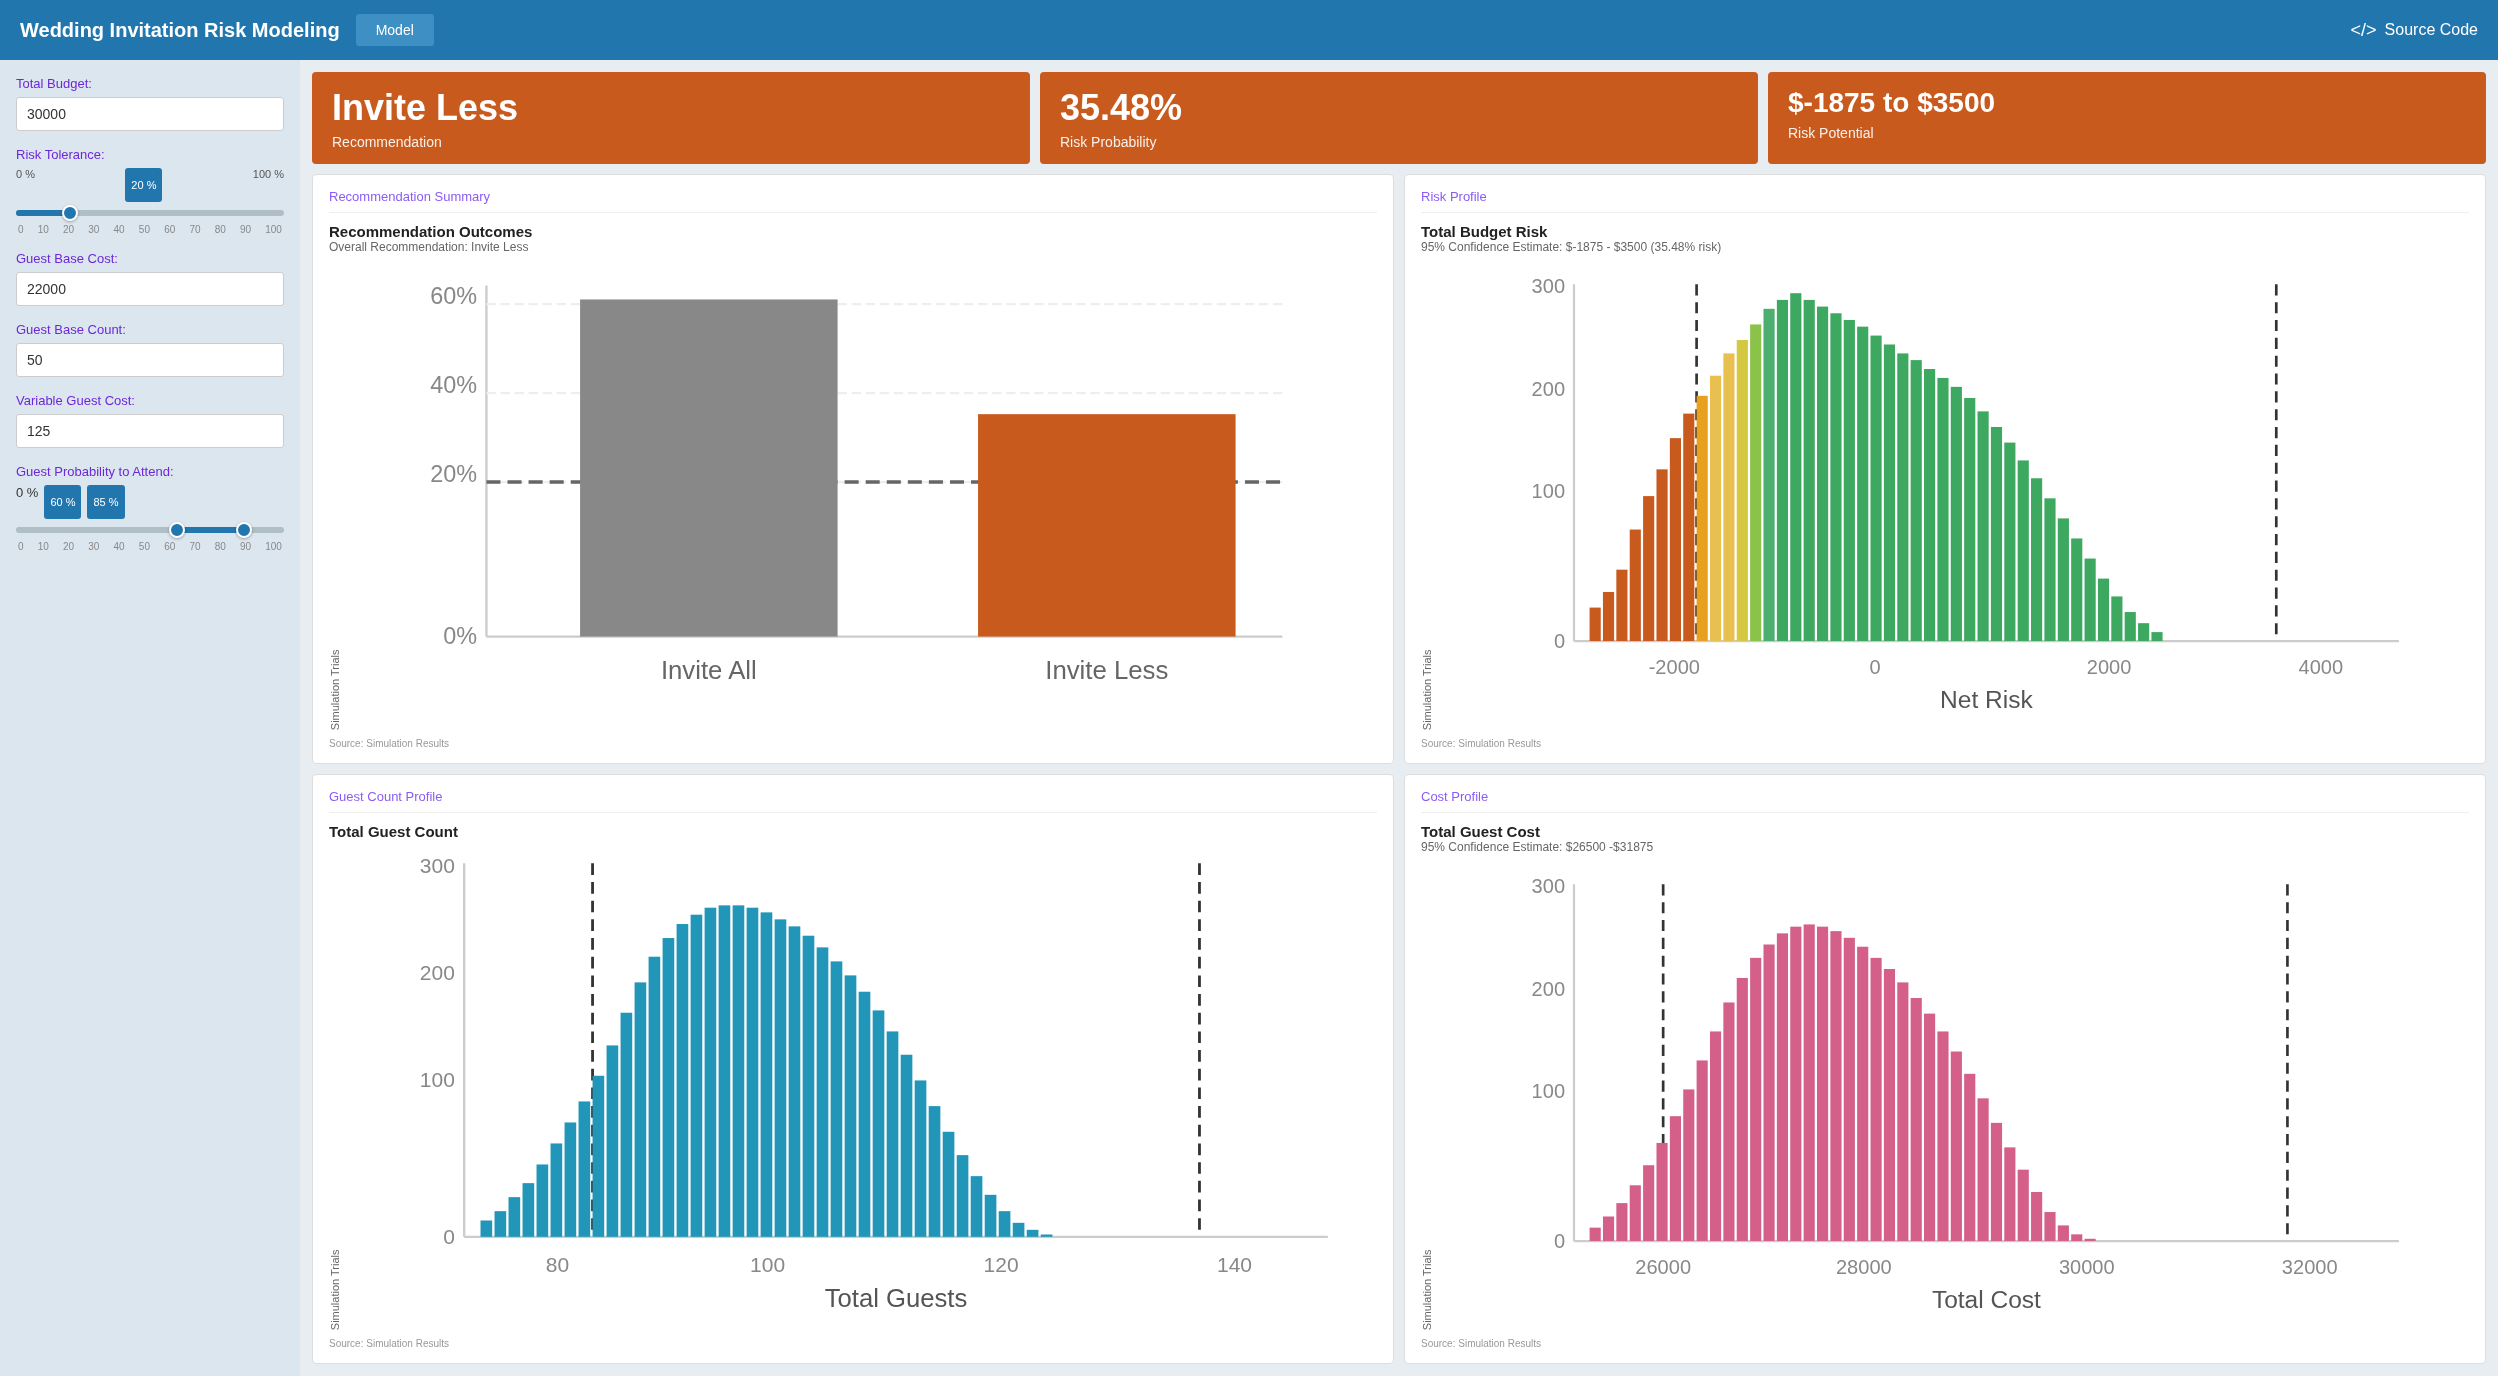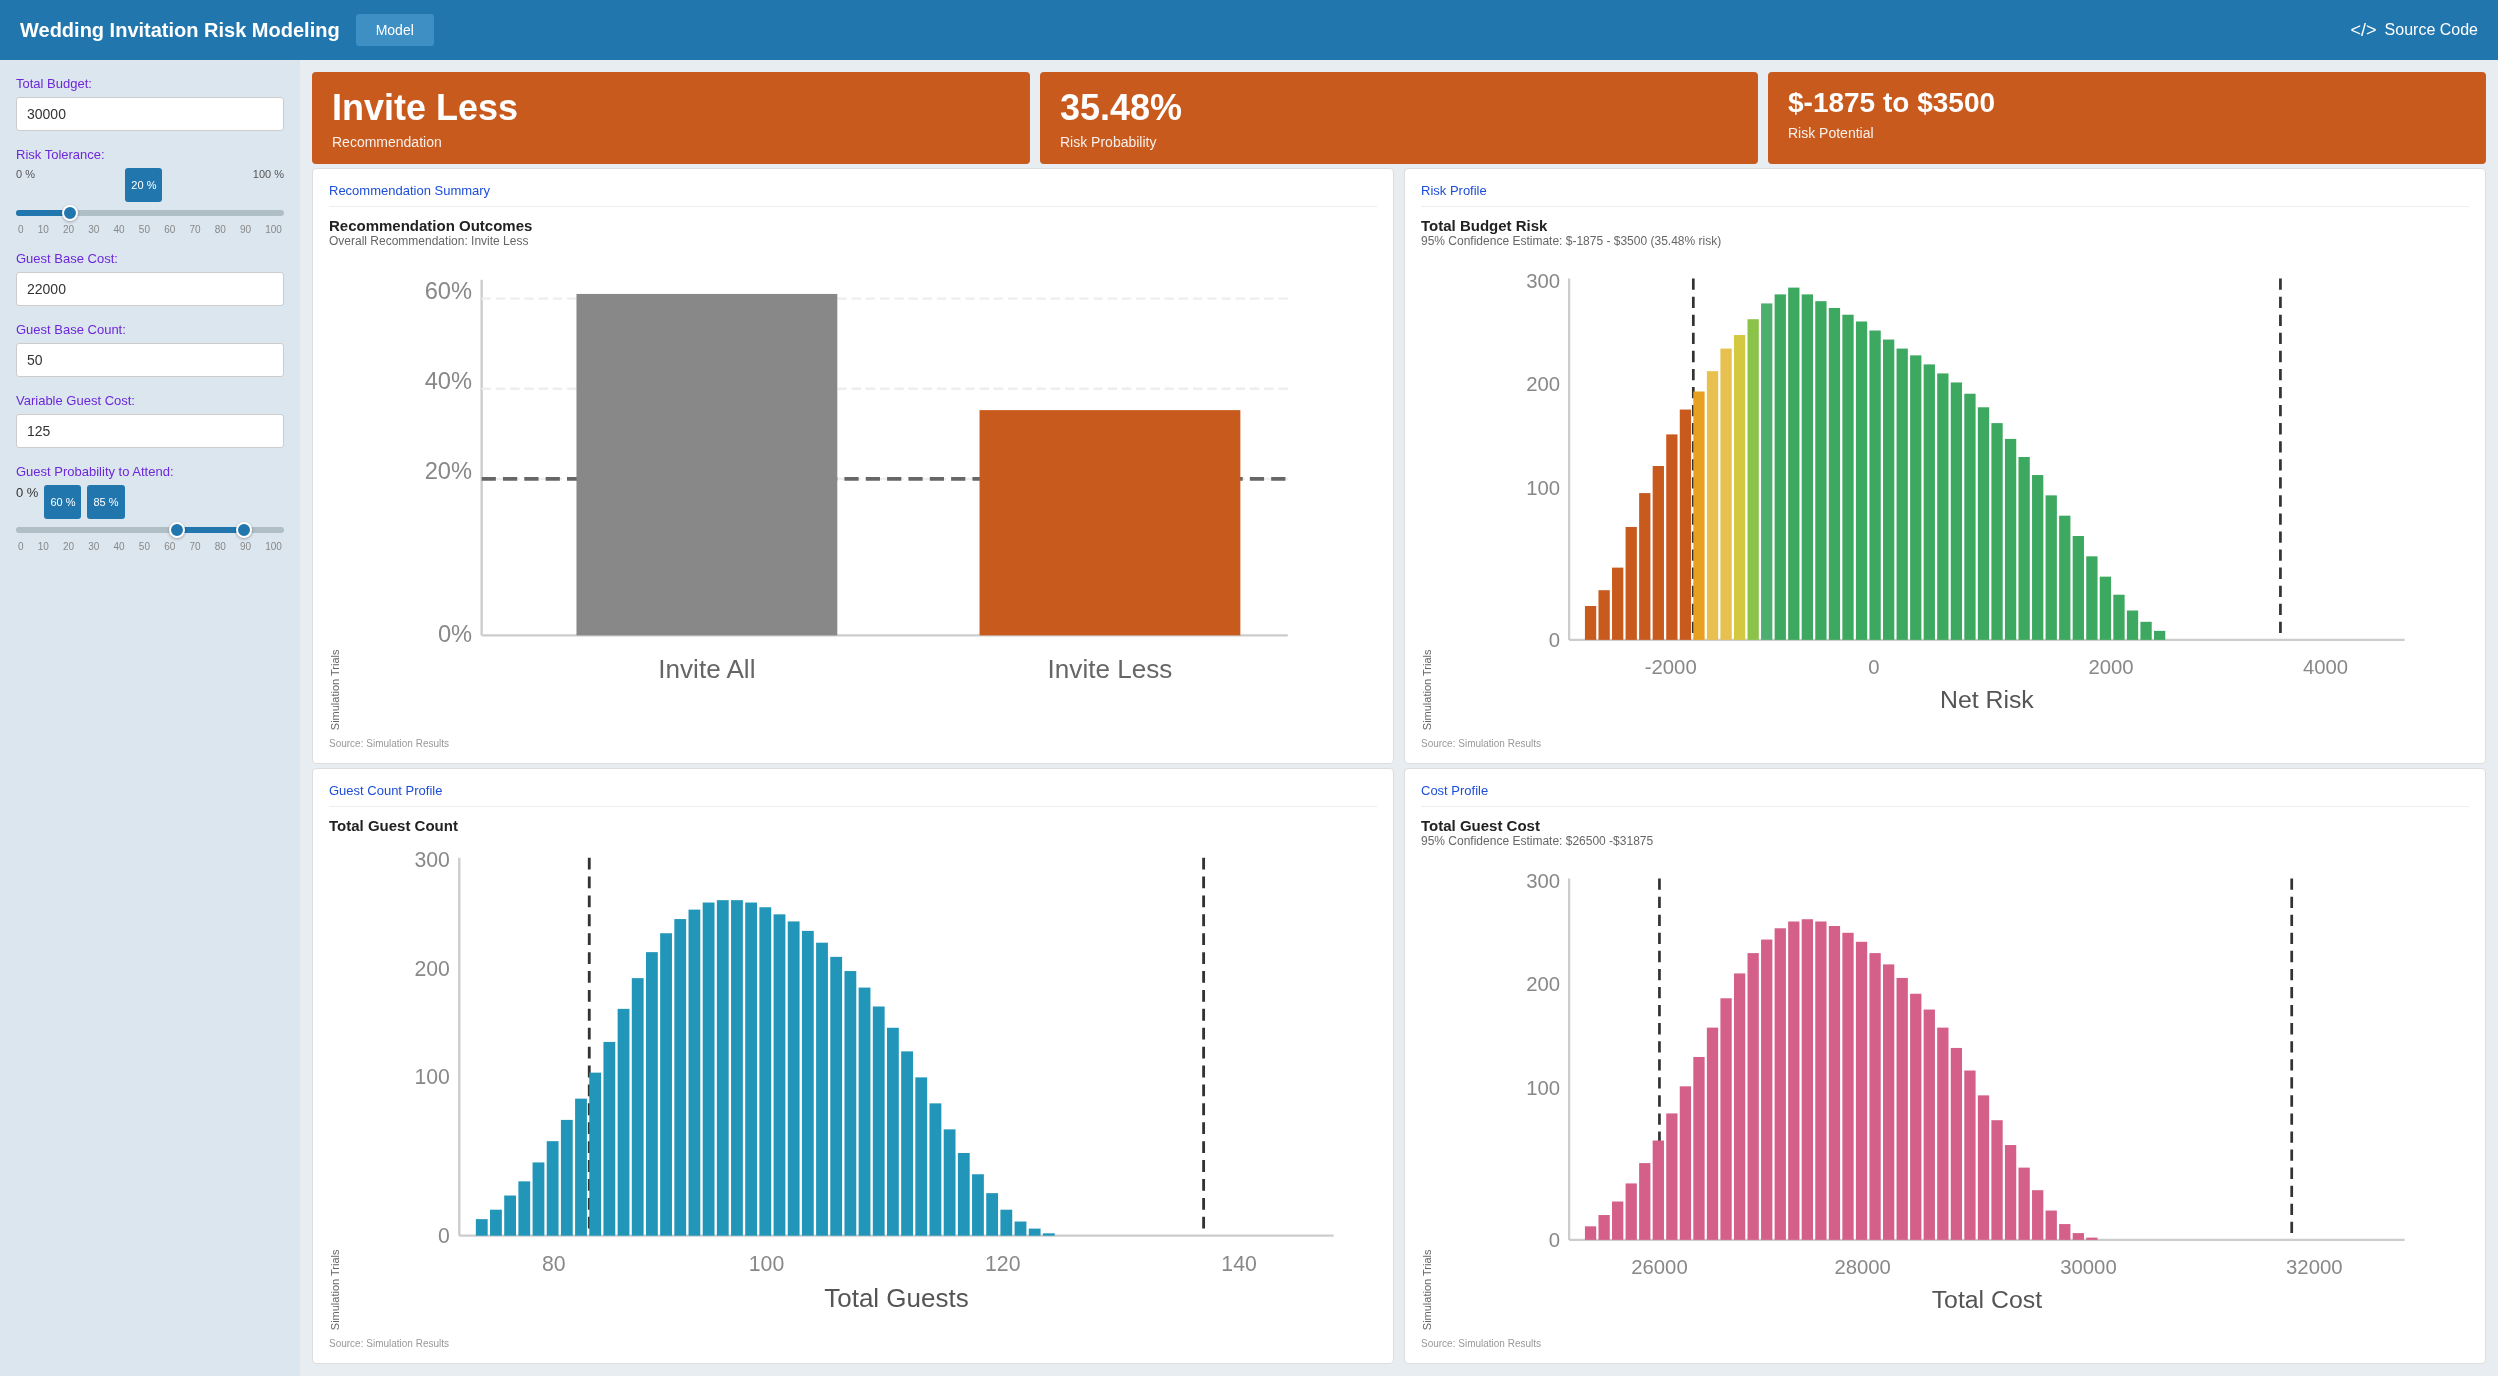--- a/index.html
+++ b/index.html
@@ -23,32 +23,32 @@
     .slider-labels { display: flex; justify-content: space-between; font-size: 11px; color: #555; margin-bottom: 4px; }
     .slider-label-mid { background: #2176ae; color: white; padding: 11px 6px; border-radius: 3px; font-size: 11px; }
     .slider-track { position: relative; height: 6px; background: #b0bec5; border-radius: 3px; margin: 8px 0; }
     .slider-fill { position: absolute; height: 100%; background: #2176ae; border-radius: 3px; }
     .slider-thumb { position: absolute; width: 16px; height: 16px; background: #2176ae; border-radius: 50%; top: -5px; transform: translateX(-50%); cursor: pointer; border: 2px solid white; box-shadow: 0 1px 3px rgba(0,0,0,0.3); }
     .slider-ticks { display: flex; justify-content: space-between; font-size: 10px; color: #888; padding: 0 2px; }
     .dual-slider-labels { display: flex; gap: 6px; margin-bottom: 4px; }
     .dual-thumb { position: absolute; width: 16px; height: 16px; background: #2176ae; border-radius: 50%; top: -5px; transform: translateX(-50%); cursor: pointer; border: 2px solid white; box-shadow: 0 1px 3px rgba(0,0,0,0.3); }
 
     
-    .content { flex: 1; overflow-y: auto; padding: 12px; display: flex; flex-direction: column; gap: 4px; }
+    .content { flex: 1; overflow-y: auto; padding: 12px; display: flex; flex-direction: column; gap: 10px; }
 
     
     .kpi-row { display: flex; gap: 10px; }
     .kpi-card { flex: 1; background: #c0522a; color: white; border-radius: 4px; padding: 16px 20px 14px; }
     .kpi-value { font-size: 36px; font-weight: 700; line-height: 1.1; }
     .kpi-label { font-size: 14px; margin-top: 6px; opacity: 0.9; }
 
     
     .chart-row { display: flex; gap: 10px; flex: 1; }
     .chart-panel { flex: 1; background: white; border: 1px solid #ddd; border-radius: 4px; padding: 14px 16px; display: flex; flex-direction: column; }
-    .chart-panel-title { font-size: 13px; color: #1d4ed8; margin-bottom: 10px; border-bottom: 1px solid #eee; padding-bottom: 8px; }
+    .chart-panel-title { font-size: 13px; color: #8b5cf6; margin-bottom: 10px; border-bottom: 1px solid #eee; padding-bottom: 8px; }
 
     .chart-title { font-size: 15px; font-weight: 700; color: #222; }
     .chart-subtitle { font-size: 12px; color: #666; margin-bottom: 8px; }
     .chart-source { font-size: 10px; color: #999; text-align: left; margin-top: 8px; }
   </style>
 </head>
 <body>
 
 <div class="header">
   <span class="header-title">Wedding Invitation Risk Modeling</span>

